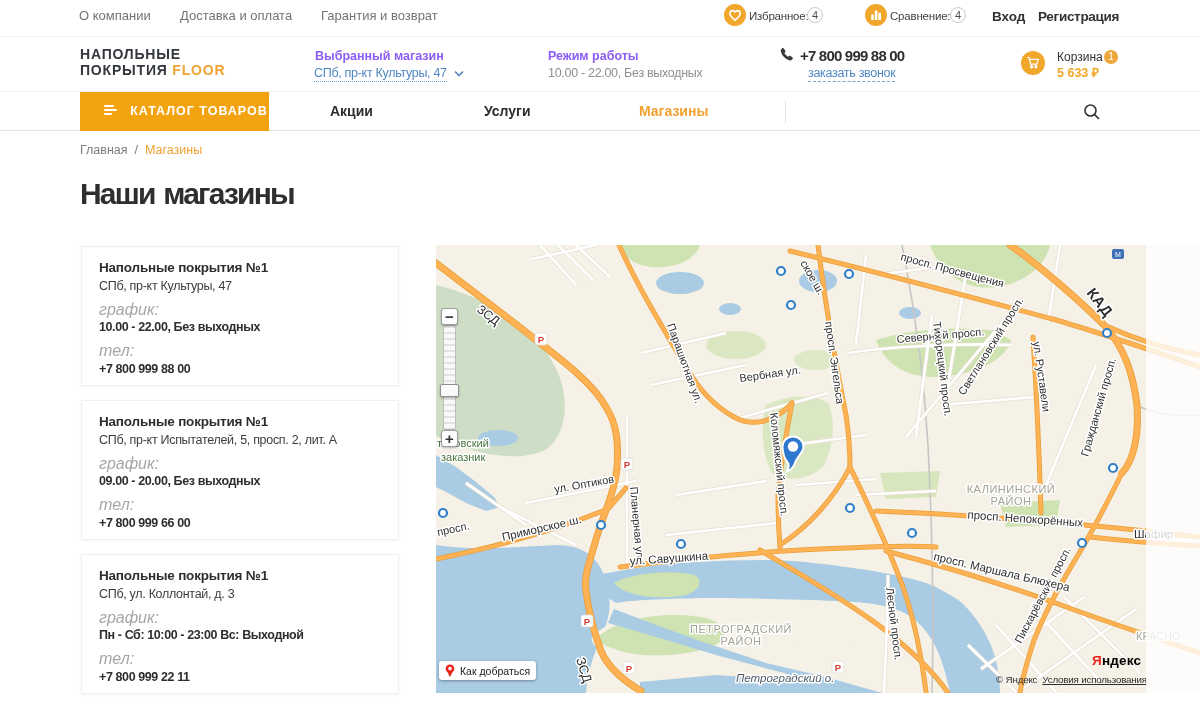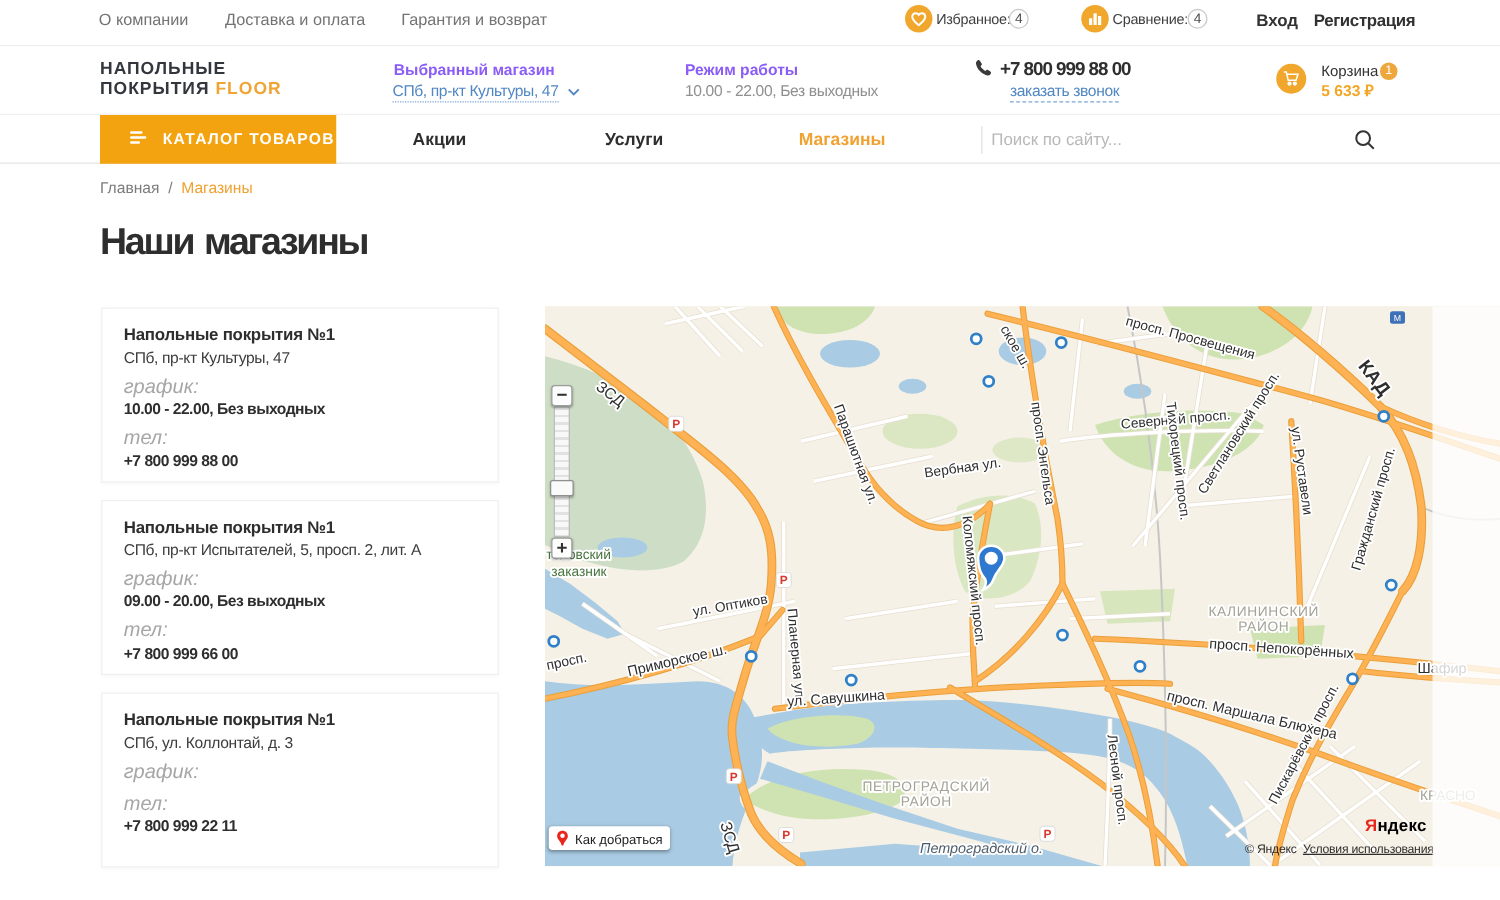--- a/index.html
+++ b/index.html
@@ -3,21 +3,21 @@
 <meta charset="utf-8">
 <title>Наши магазины</title>
 <style>
 * { margin:0; padding:0; box-sizing:border-box; }
 body { font-family:"Liberation Sans", sans-serif; background:#fff; }
 #page { position:relative; width:1200px; height:720px; overflow:hidden; background:#fff; }
 .abs { position:absolute; }
 
 .topbar { position:absolute; left:0; top:0; width:1200px; height:37px; border-bottom:1px solid #efefef; background:#fff; }
 .toplink { position:absolute; top:8px; font-size:13px; color:#737373; }
-.tb-strong { position:absolute; top:9px; font-size:13.5px; font-weight:bold; color:#323232;margin-left:13px; }
+.tb-strong { position:absolute; top:9px; font-size:13.5px; font-weight:bold; color:#323232; }
 .ocircle { position:absolute; width:22px; height:22px; border-radius:50%; background:#f1a62c; top:4px; }
 .badge4 { position:absolute; top:7px; width:16px; height:16px; border-radius:50%; border:1px solid #c9c9c9; background:#fff; font-size:11px; color:#4c4c4c; text-align:center; line-height:15px; }
 .iclabel { position:absolute; top:9.5px; font-size:11.5px; letter-spacing:-0.2px; color:#3f3f3f; }
 
 .logo1 { position:absolute; left:80px; top:46px; font-size:14px; line-height:16px; font-weight:bold; color:#33373d; letter-spacing:.8px; }
 .logo1 span { color:#f0a433; }
 .hcol-t { position:absolute; font-size:12.5px; font-weight:bold; color:#8b5cf6; }
 .hcol-b { position:absolute; font-size:12.5px; letter-spacing:-0.3px; color:#8f8f8f; }
 .bluelink { color:#5187c2; }
 .dotted { border-bottom:1px dotted #7ba6d4; padding-bottom:1px; }
@@ -106,21 +106,20 @@
           <g stroke="#fff" stroke-width="2" stroke-linecap="round">
             <line x1="1" y1="2" x2="9" y2="2"></line>
             <line x1="1" y1="6" x2="12" y2="6"></line>
             <line x1="1" y1="10" x2="7" y2="10"></line>
           </g>
         </svg>КАТАЛОГ ТОВАРОВ</div>
     <span class="navitem" style="left:330px;">Акции</span>
     <span class="navitem" style="left:484px;">Услуги</span>
     <span class="navitem" style="left:639px; color:#f0a130;">Магазины</span>
     <div style="position:absolute; left:785px; top:9px; width:1px; height:22px; background:#e0e0e0;"></div>
-    <span class="search-ph">Поиск по сайту...</span>
     <svg style="position:absolute; left:1083px; top:11px;" width="18" height="18" viewBox="0 0 18 18">
         <circle cx="7.5" cy="7.5" r="5.5" fill="none" stroke="#333" stroke-width="1.6"></circle>
         <line x1="11.6" y1="11.6" x2="16" y2="16" stroke="#333" stroke-width="1.6"></line>
       </svg>
   </div>
 
   <div class="crumbs">Главная&nbsp;&nbsp;/&nbsp;&nbsp;<span class="or">Магазины</span></div>
   <h1>Наши магазины</h1>
 
   <div class="card" style="top:246px;">
@@ -141,20 +140,21 @@
     <div class="cv">09.00 - 20.00, Без выходных</div>
     <div class="cl">тел:</div>
     <div class="cv">+7 800 999 66 00</div>
   </div>
     </div>
   <div class="card" style="top:554px;">
       <div class="in">
     <div class="ct">Напольные покрытия №1</div>
     <div class="ca">СПб, ул. Коллонтай, д. 3</div>
     <div class="cl">график:</div>
+    <div class="cv">Пн - Сб: 10:00 - 23:00 Вс: Выходной</div>
     <div class="cl">тел:</div>
     <div class="cv">+7 800 999 22 11</div>
   </div>
     </div>
 
   <div id="map">
     <svg width="764" height="448" viewBox="0 0 764 448" style="position:absolute;left:0;top:0;">
 <rect width="764" height="448" fill="#f6f1e6"></rect>
 
 <path d="M0,40 C28,47 58,59 83,77 C103,94 118,114 126,139 C132,164 129,189 111,204 C88,217 48,211 18,199 L0,191 Z" fill="#cedec6"></path>

